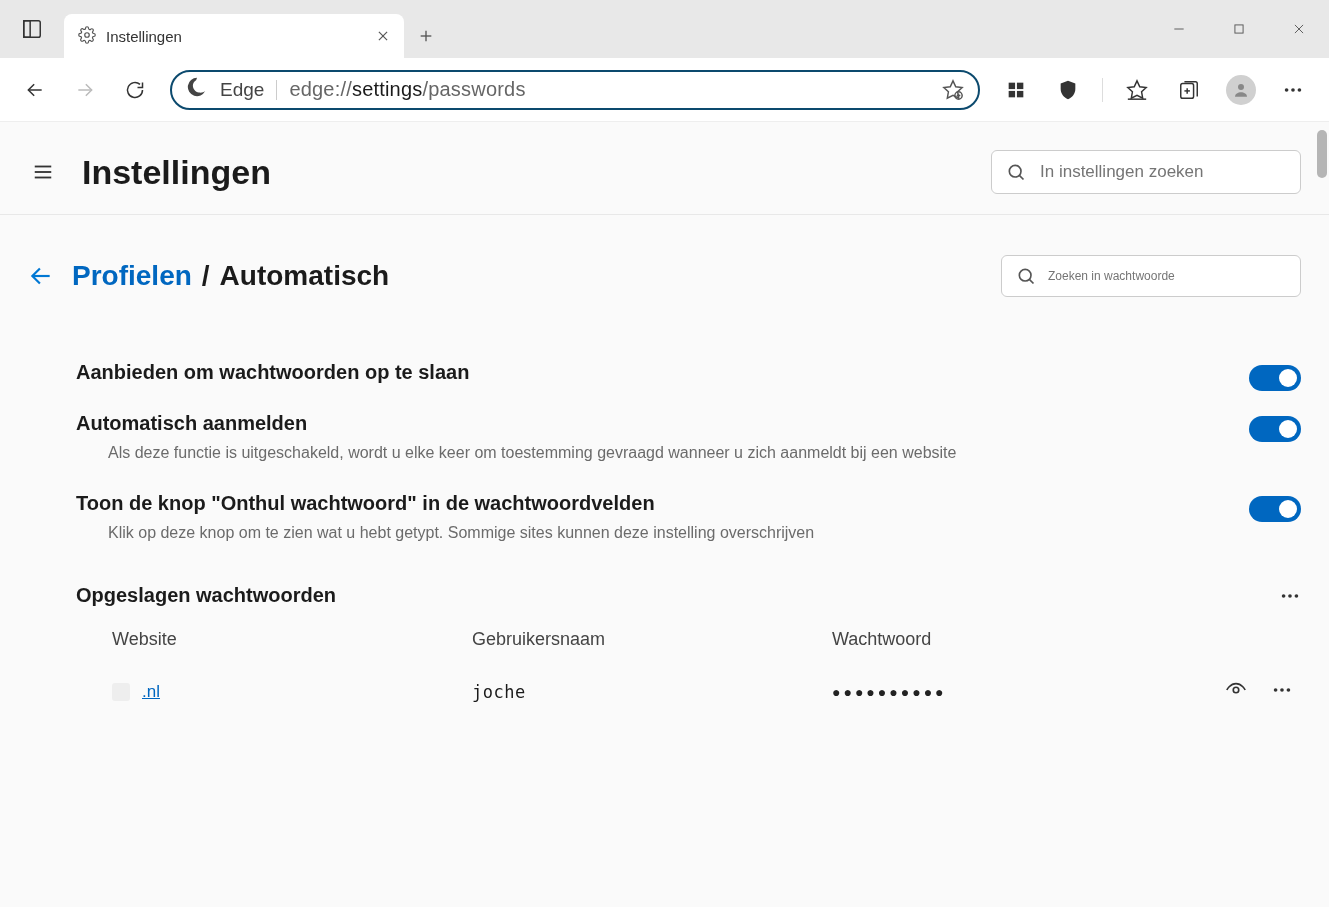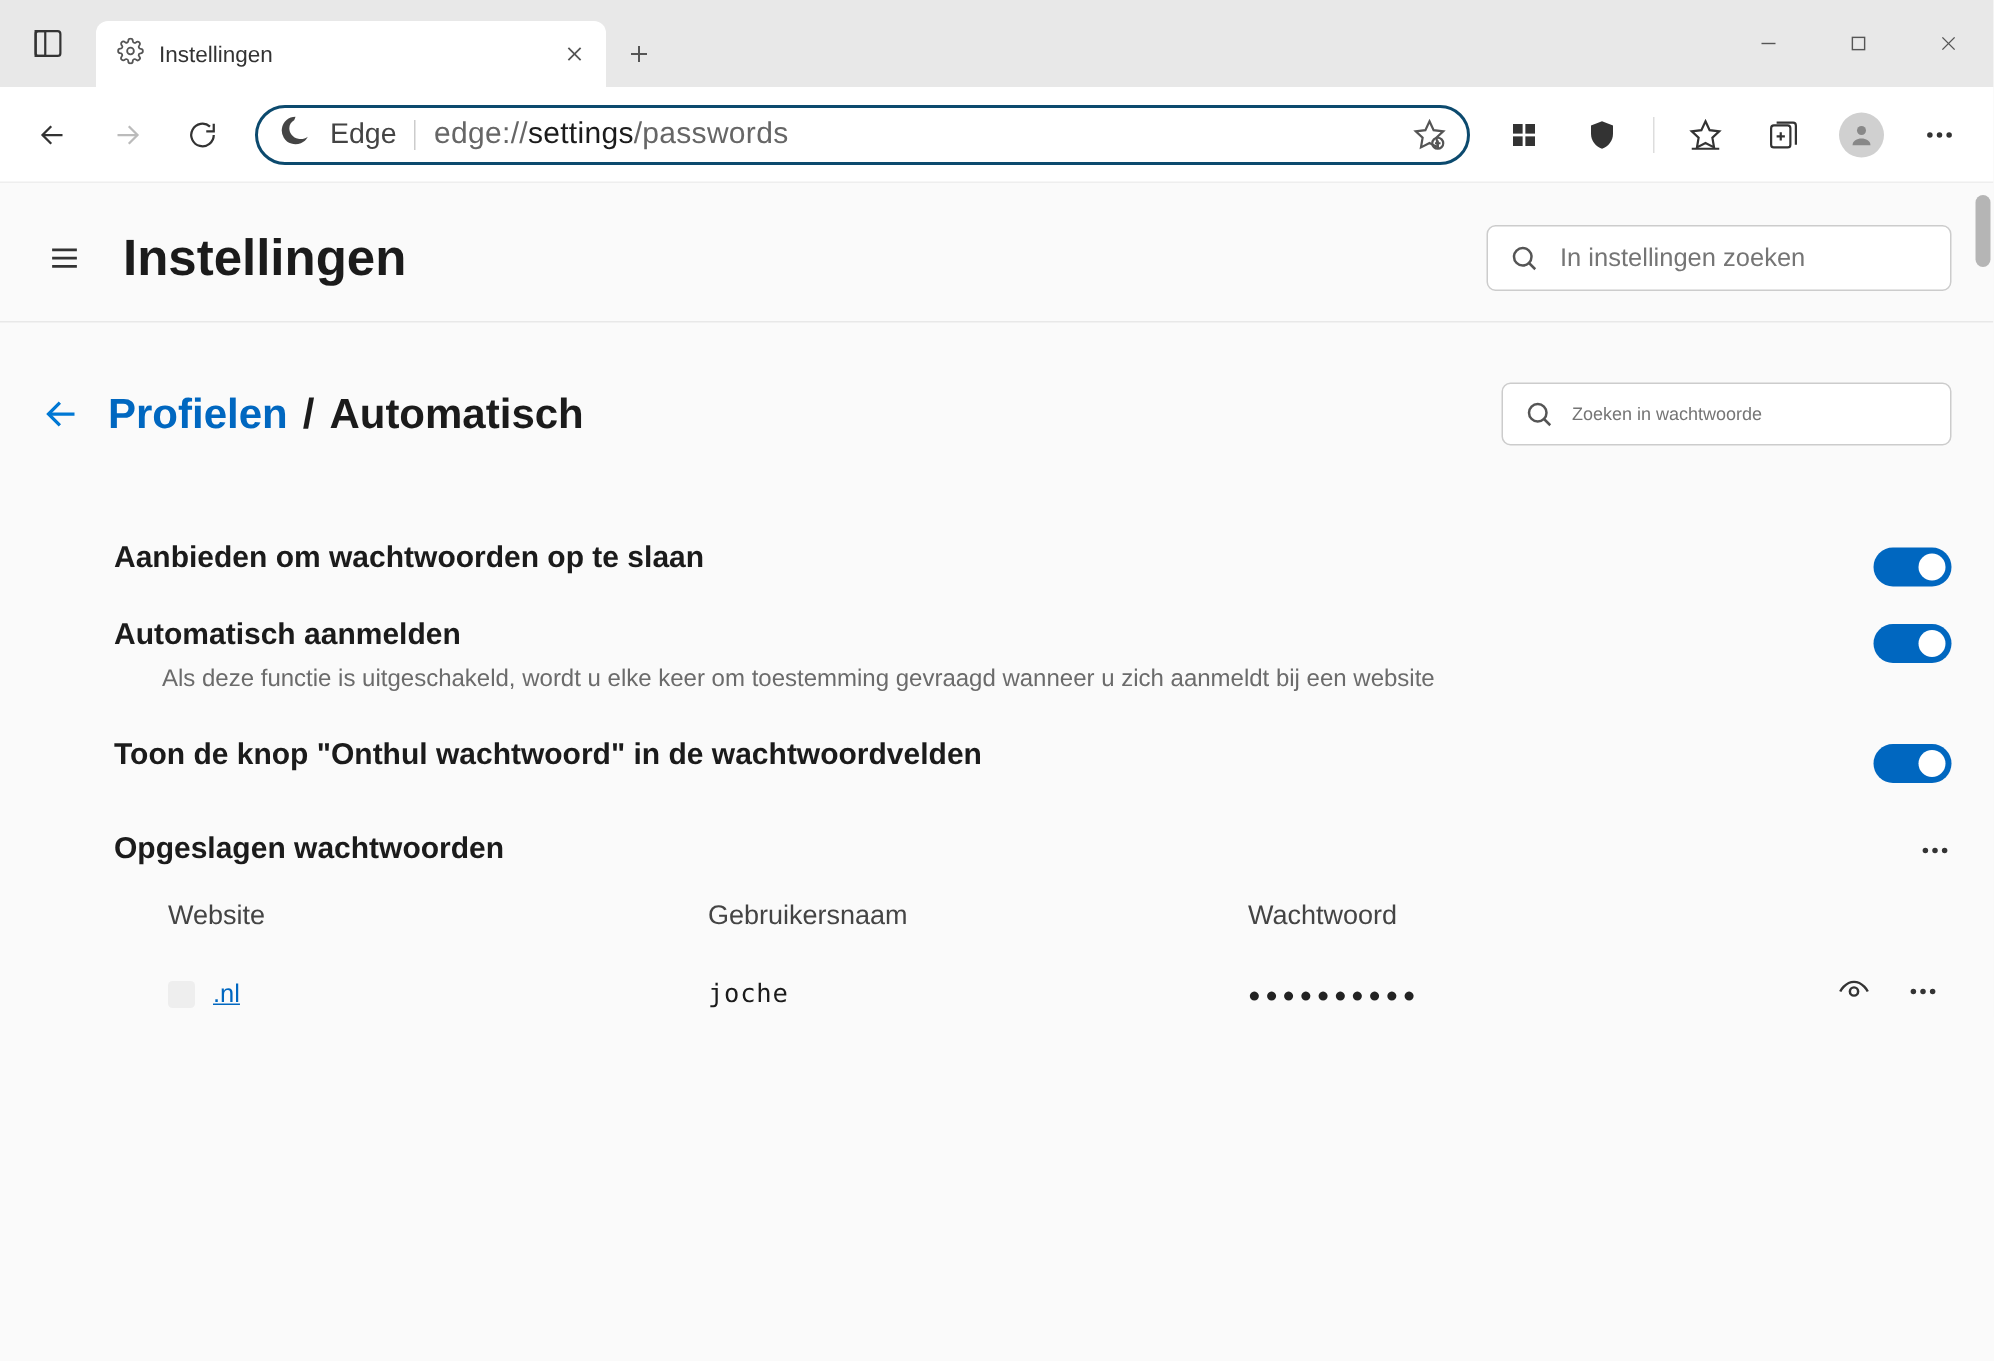--- a/index.html
+++ b/index.html
@@ -354,20 +354,21 @@
         <div class="option-title">Aanbieden om wachtwoorden op te slaan</div>
         <div class="toggle"></div>
       </div>
       <div class="option">
         <div class="option-title">Automatisch aanmelden</div>
         <div class="option-desc">Als deze functie is uitgeschakeld, wordt u elke keer om toestemming gevraagd wanneer u zich aanmeldt bij een website</div>
         <div class="toggle"></div>
       </div>
       <div class="option">
         <div class="option-title">Toon de knop "Onthul wachtwoord" in de wachtwoordvelden</div>
+        <div class="option-desc">Klik op deze knop om te zien wat u hebt getypt. Sommige sites kunnen deze instelling overschrijven</div>
         <div class="toggle"></div>
       </div>
 
       <div class="section-title-row">
         <div class="section-title">Opgeslagen wachtwoorden</div>
         <span class="more">
             <svg viewBox="0 0 24 24" fill="#333">
               <circle cx="5" cy="12" r="2"></circle>
               <circle cx="12" cy="12" r="2"></circle>
               <circle cx="19" cy="12" r="2"></circle>

